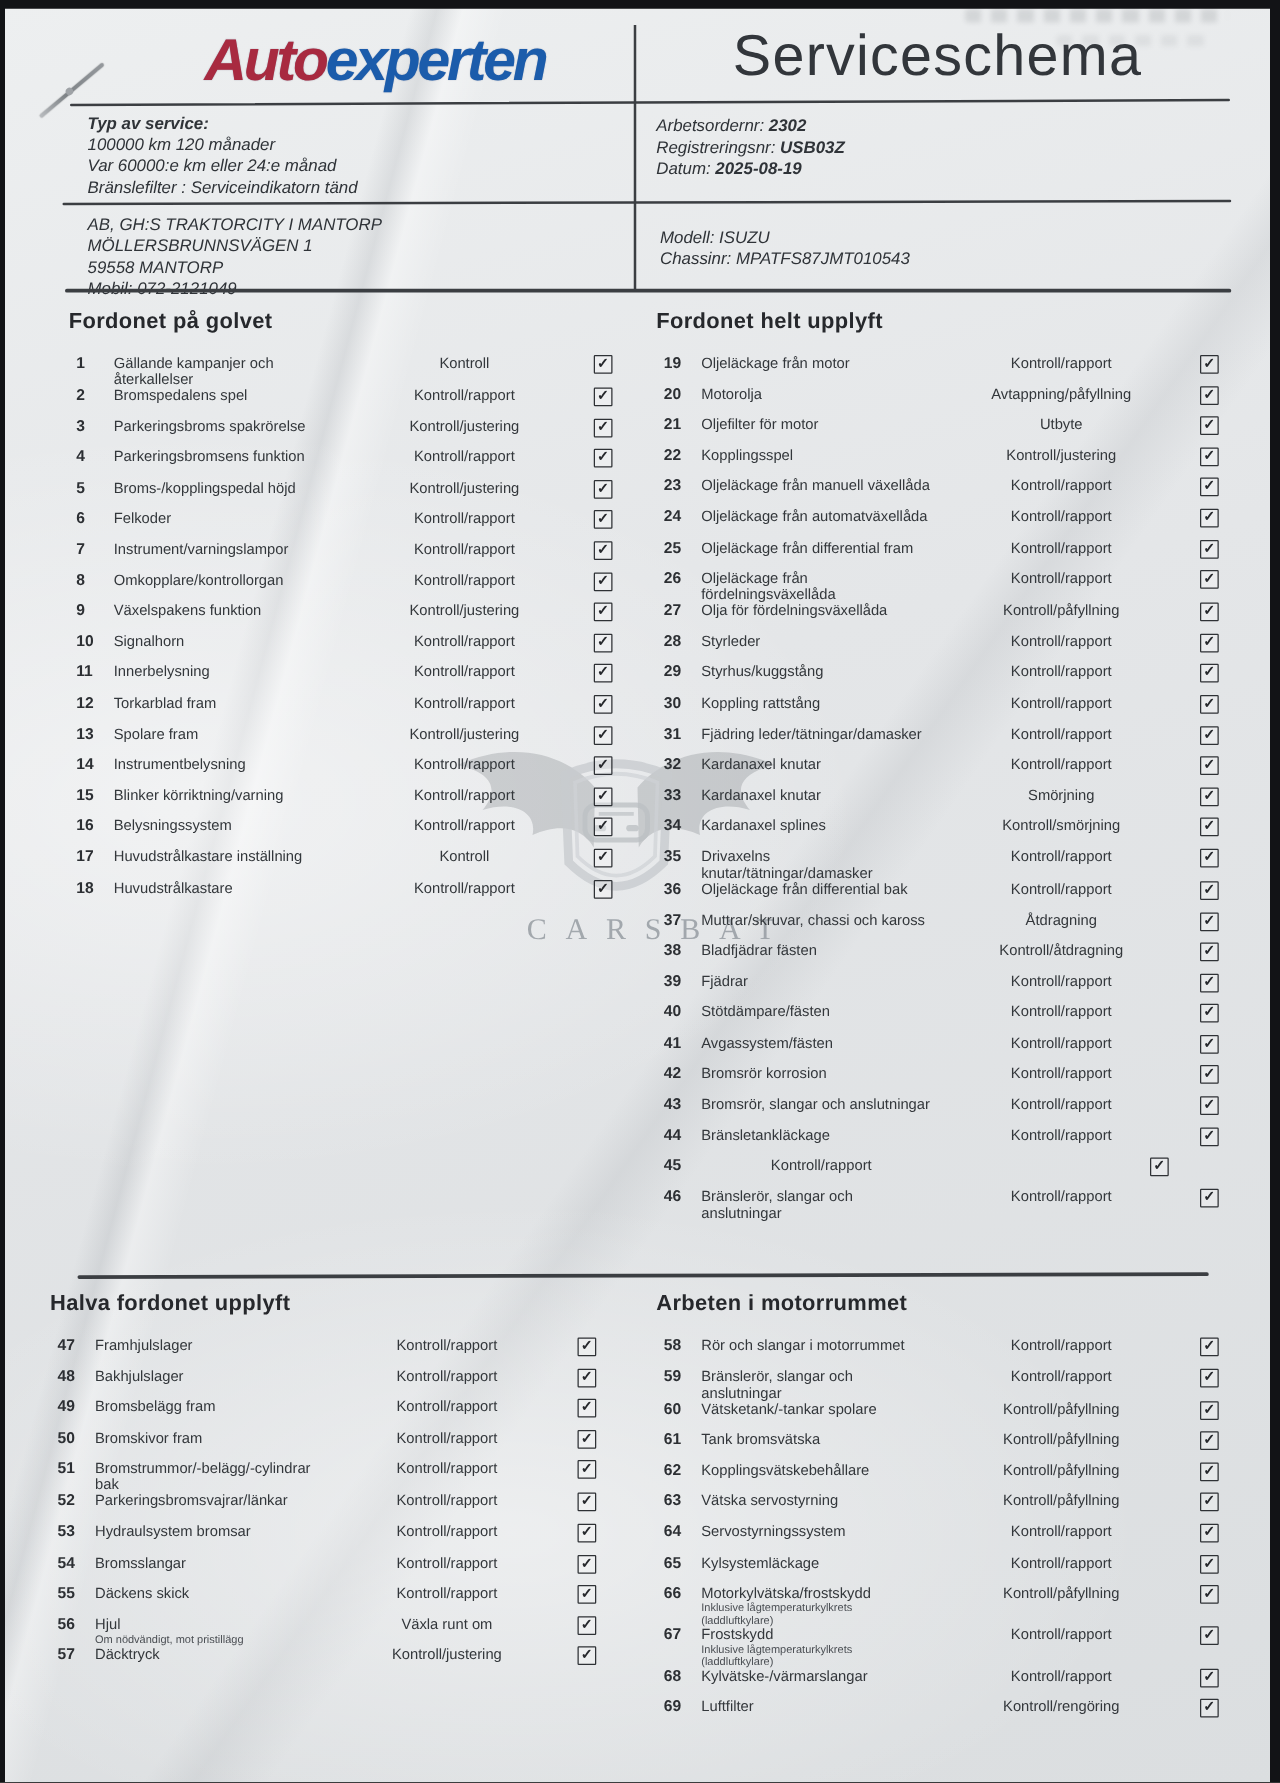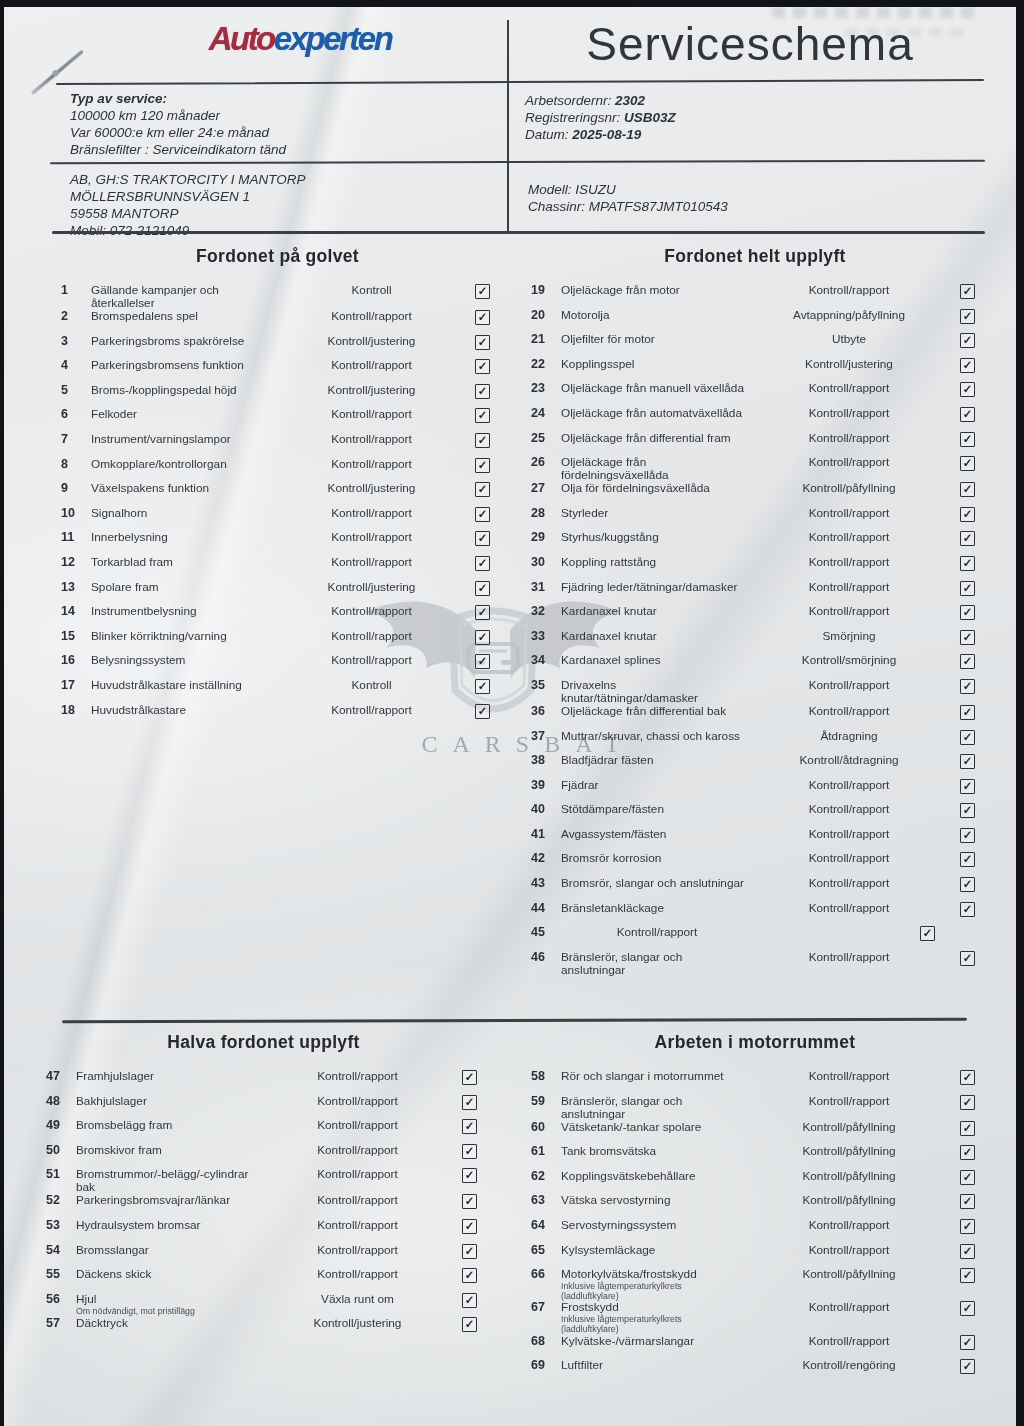--- a/index.html
+++ b/index.html
@@ -26,21 +26,21 @@
     background:linear-gradient(90deg,#b9bcbf,#7e8387 40%,#95999d);border-radius:2px;
     transform:rotate(-40deg);transform-origin:left center;box-shadow:0 0 1px rgba(0,0,0,.45);}
   .pen-mark::after{content:"";position:absolute;left:42%;top:-2px;width:6px;height:6px;border-radius:50%;
     background:#9ea2a6;}
   
   .wm{position:absolute;left:348px;top:568px;width:290px;z-index:1;opacity:.55;}
   .wm-text{position:absolute;left:378px;top:731px;width:300px;z-index:1;text-align:center;
     font-family:"Liberation Serif",serif;font-size:24px;letter-spacing:15px;color:#979da3;opacity:.85;}
   
   .logo{position:absolute;left:135px;top:20px;width:330px;z-index:2;text-align:center;
-    font-size:33px;font-weight:700;font-style:italic;letter-spacing:-2.5px;white-space:nowrap;}
+    font-size:47px;font-weight:700;font-style:italic;letter-spacing:-2.5px;white-space:nowrap;}
   .logo .lr{text-shadow:0 0 1px rgba(40,20,60,.45);}
   .logo .lb{text-shadow:0 0 1px rgba(10,30,80,.35);}
   .title{position:absolute;left:520px;top:17px;width:460px;z-index:2;text-align:center;
     font-size:46px;font-weight:400;letter-spacing:1px;color:#32363b;}
   .rule{position:absolute;background:#3b3e42;height:2px;border-radius:2px;z-index:2;}
   .rule-logo{left:56px;top:81px;width:928px;transform:rotate(-0.25deg);}
   .rule-mid{left:50px;top:161px;width:935px;transform:rotate(-0.15deg);}
   .rule-head{left:52px;top:231px;width:933px;height:3px;}
   .rule-split{left:62px;top:1019px;width:905px;height:3px;transform:rotate(-0.15deg);}
   .vline{position:absolute;left:507px;top:20px;width:2px;height:213px;background:#3b3e42;z-index:2;}
@@ -51,21 +51,21 @@
   .blk-addr{left:70px;top:171px;}
   .blk-veh{left:528px;top:181px;}
   .fld .v{font-weight:700;}
   .blk-veh .fld .v{font-weight:400;margin-top:12px;}
   
   .checklist{position:absolute;z-index:2;}
   .top-left{left:55px;top:246px;width:445px;}
   .top-right{left:525px;top:246px;width:460px;}
   .bot-left{left:40px;top:1032px;width:447px;}
   .bot-right{left:525px;top:1032px;width:460px;}
-  .sec-title{margin:0 0 17px 0;text-align:center;font-size:17.5px;font-weight:700;color:#26282c;
+  .sec-title{margin:0 0 17px 0;text-align:left;font-size:17.5px;font-weight:700;color:#26282c;
     letter-spacing:.3px;}
   .item{display:grid;grid-template-columns:36px 192px 1fr 40px;min-height:24.6px;align-items:start;}
   .num{font-weight:700;font-size:12.5px;line-height:13px;color:#2c2f33;padding-left:6px;}
   .lbl{font-size:11.8px;line-height:13px;color:#33373b;padding-right:6px;}
   .note{display:block;font-size:8.8px;line-height:9.6px;color:#4a4e53;max-width:176px;margin-top:1px;}
   .action{font-size:11.8px;line-height:13px;color:#33373b;text-align:center;}
   .cbox{width:13px;height:13px;border:1.6px solid #2e3135;border-radius:1px;justify-self:end;
     margin-right:10px;margin-top:0;display:flex;align-items:center;justify-content:center;
     font-size:11.5px;font-weight:700;color:#26282c;line-height:11px;background:rgba(255,255,255,.25);}
 </style>

